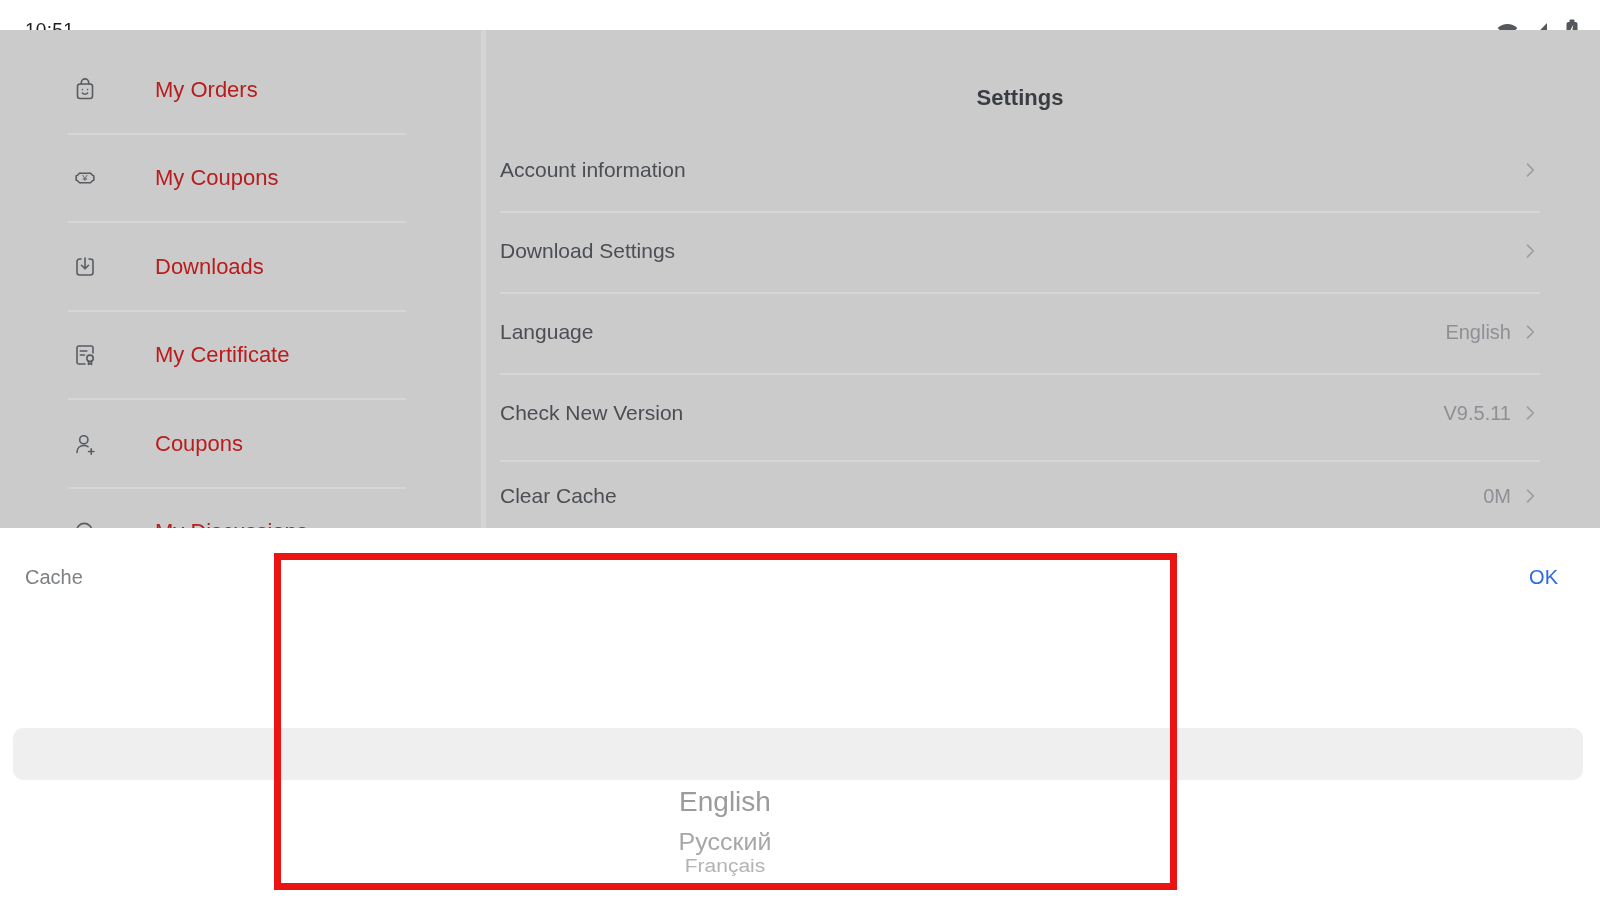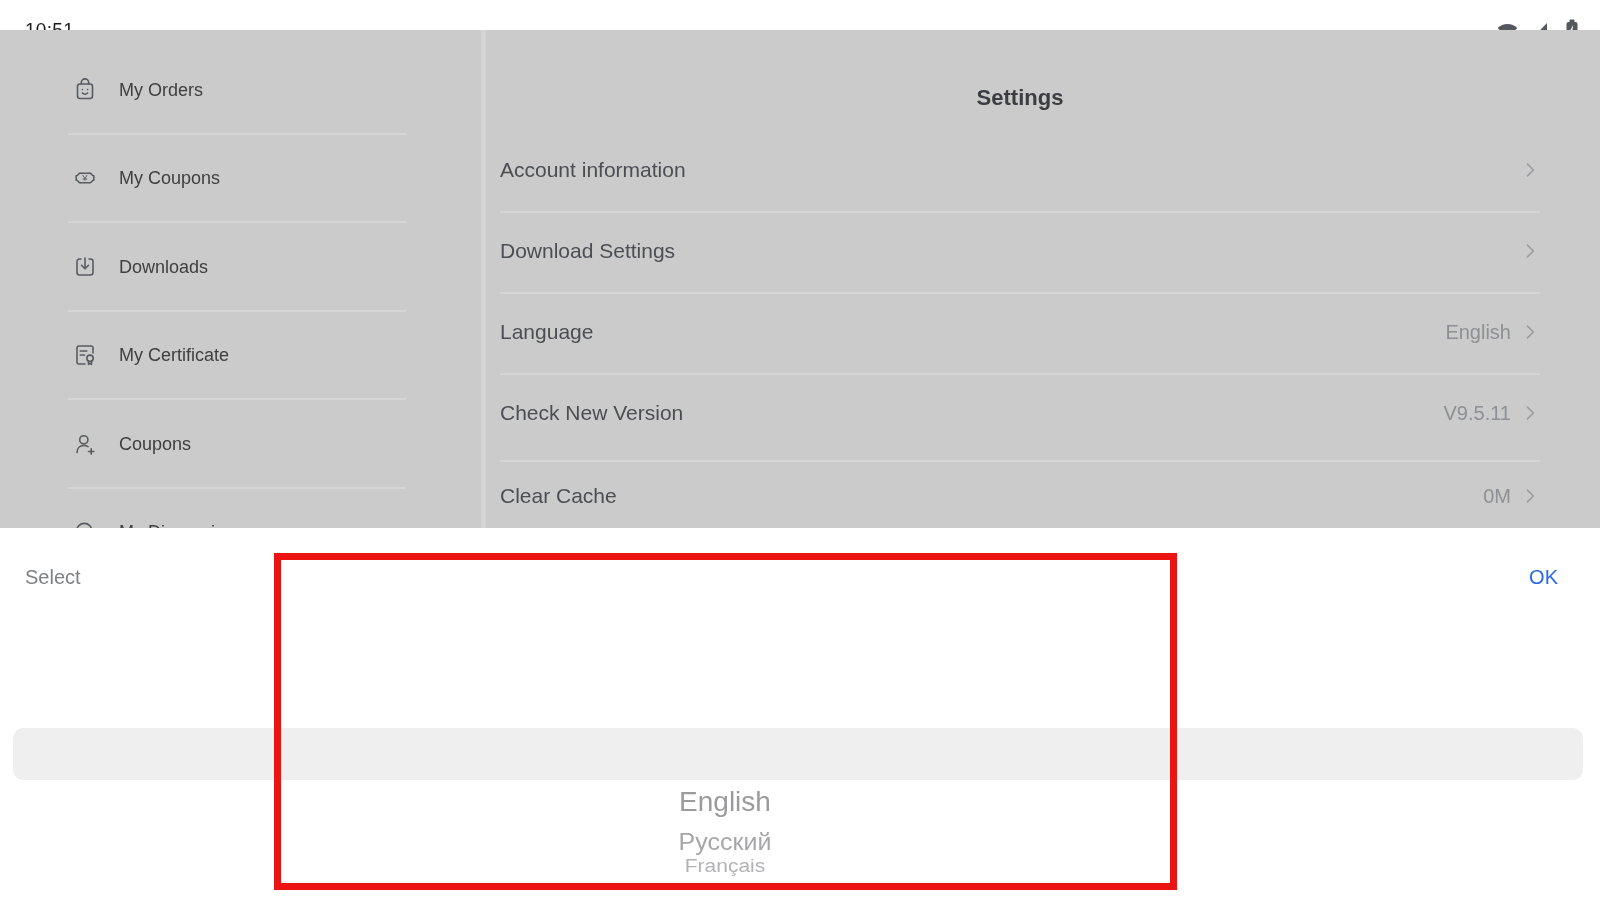--- a/index.html
+++ b/index.html
@@ -16,21 +16,21 @@
 
   
   .app { position:absolute; left:0; top:30px; width:1600px; height:498px; background:#cbcbcb; overflow:hidden; }
   .vdivider { position:absolute; left:481px; top:0; width:5px; height:498px; background:#d4d4d4; }
 
   
   .side-item { position:absolute; left:0; width:481px; height:60px; display:flex; align-items:center;
                padding-left:70px; gap:19px; cursor:pointer; }
   .side-item .icn { width:30px; height:30px; flex:0 0 30px; }
   .side-item .icn svg { display:block; stroke:#585c61; fill:none; stroke-width:1.6; stroke-linecap:round; stroke-linejoin:round; }
-  .side-label { font-size:18px; color:#404040; white-space:nowrap; }
+  .side-label { font-size:22px; color:#b91c1c; white-space:nowrap;margin-left:36px; }
   .sdiv { position:absolute; left:68px; width:338px; height:2px; background:#d6d6d6; }
 
   
   .settings-title { position:absolute; left:500px; top:46px; width:1040px; height:44px;
                     display:flex; align-items:center; justify-content:center;
                     font-size:22px; font-weight:bold; color:#3a3d42; }
   .set-row { position:absolute; left:500px; width:1040px; height:44px;
              display:flex; align-items:center; justify-content:space-between; cursor:pointer; }
   .set-label { font-size:21px; color:#4b4e53; }
   .set-right { display:flex; align-items:center; gap:9px; }
@@ -236,21 +236,21 @@
                 <polyline points="9 5 16 12 9 19"></polyline>
               </svg>
             </span>
         </span>
       </div>
 
     </div>
   </div>
 
   <div class="sheet">
-    <button class="cancel-btn">Select</button>
+    <button class="cancel-btn">Cache</button>
     <button class="ok-btn">OK</button>
 
     <div class="sel-band"></div>
 
     <div class="opt opt-en">English</div>
     <div class="opt opt-ru">Русский</div>
     <div class="opt opt-fr">Français</div>
   </div>
 
   <div class="redbox"></div>

